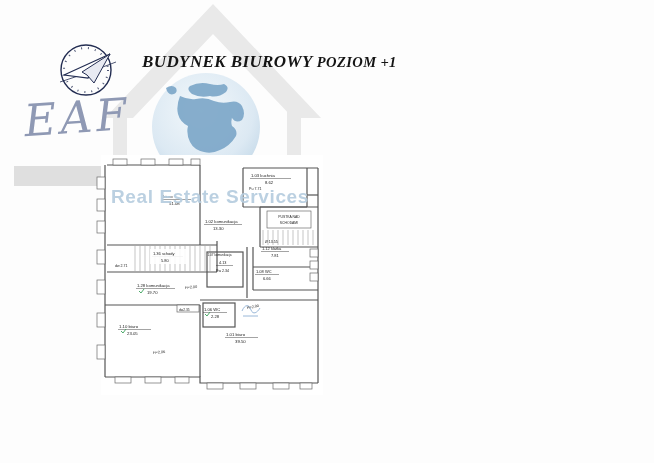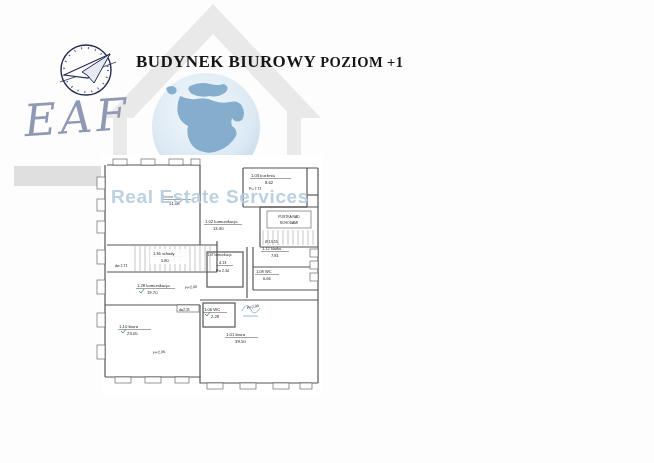--- a/index.html
+++ b/index.html
@@ -10,22 +10,22 @@
   #globe-svg{position:absolute;left:150px;top:72px;}
   #ground-band{position:absolute;left:14px;top:166px;width:88px;height:20px;
                background:#dcdcdc;opacity:.92;}
   
   #logo{position:absolute;left:24px;top:38px;width:150px;height:120px;}
   #logo-icon{position:absolute;left:28px;top:4px;}
   #logo-text{position:absolute;left:0px;top:52px;width:150px;
              font-family:"DejaVu Serif",serif;font-style:italic;font-size:44px;
              letter-spacing:4px;color:#8f99b4;transform:rotate(-4deg);}
   
-  #title{position:absolute;left:136px;top:52px;white-space:nowrap;
-         font-family:"Liberation Serif",serif;font-weight:bold;
+  #title{position:absolute;left:142px;top:52px;white-space:nowrap;
+         font-family:"Liberation Serif",serif;font-style:italic;font-weight:bold;
          color:#151515;}
   #title .main{font-size:17px;letter-spacing:.4px;}
   #title .sub{font-size:14.5px;letter-spacing:.4px;}
   
   #plan{position:absolute;left:95px;top:155px;width:228px;height:240px;}
   
   #wm-text{position:absolute;left:111px;top:186px;font-size:19px;font-weight:bold;
            letter-spacing:.6px;color:#b6cddf;opacity:.92;white-space:nowrap;}
   svg text{font-family:"Liberation Sans",sans-serif;fill:#1c1c1c;}
 </style>

